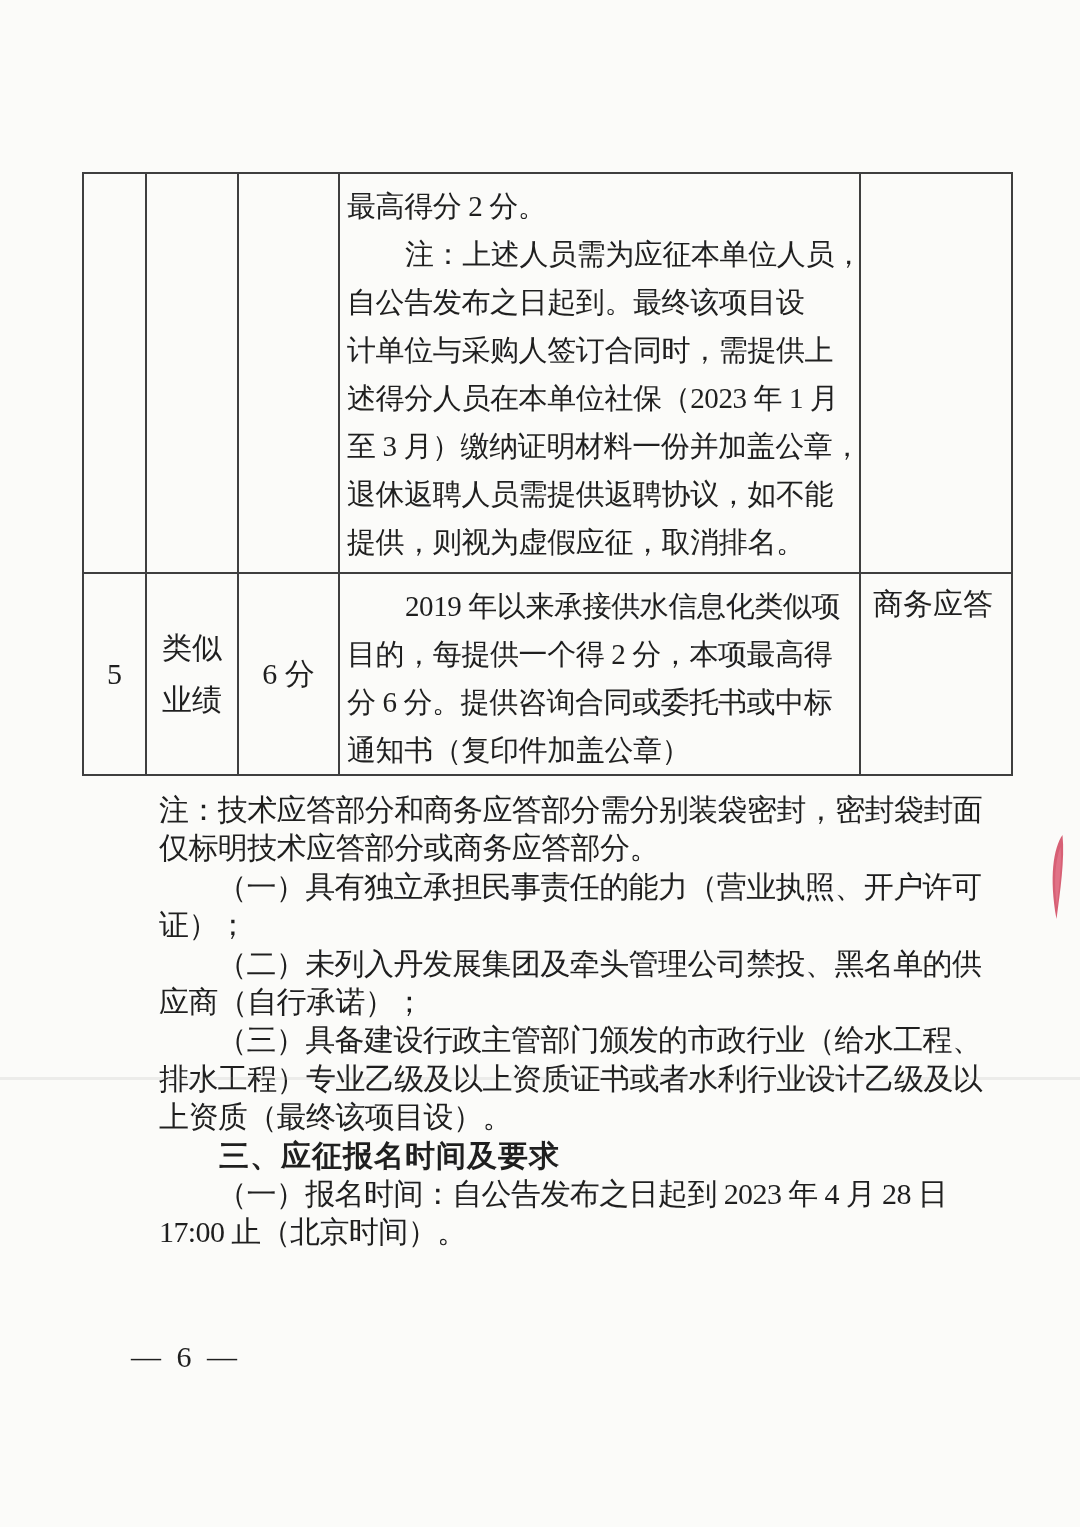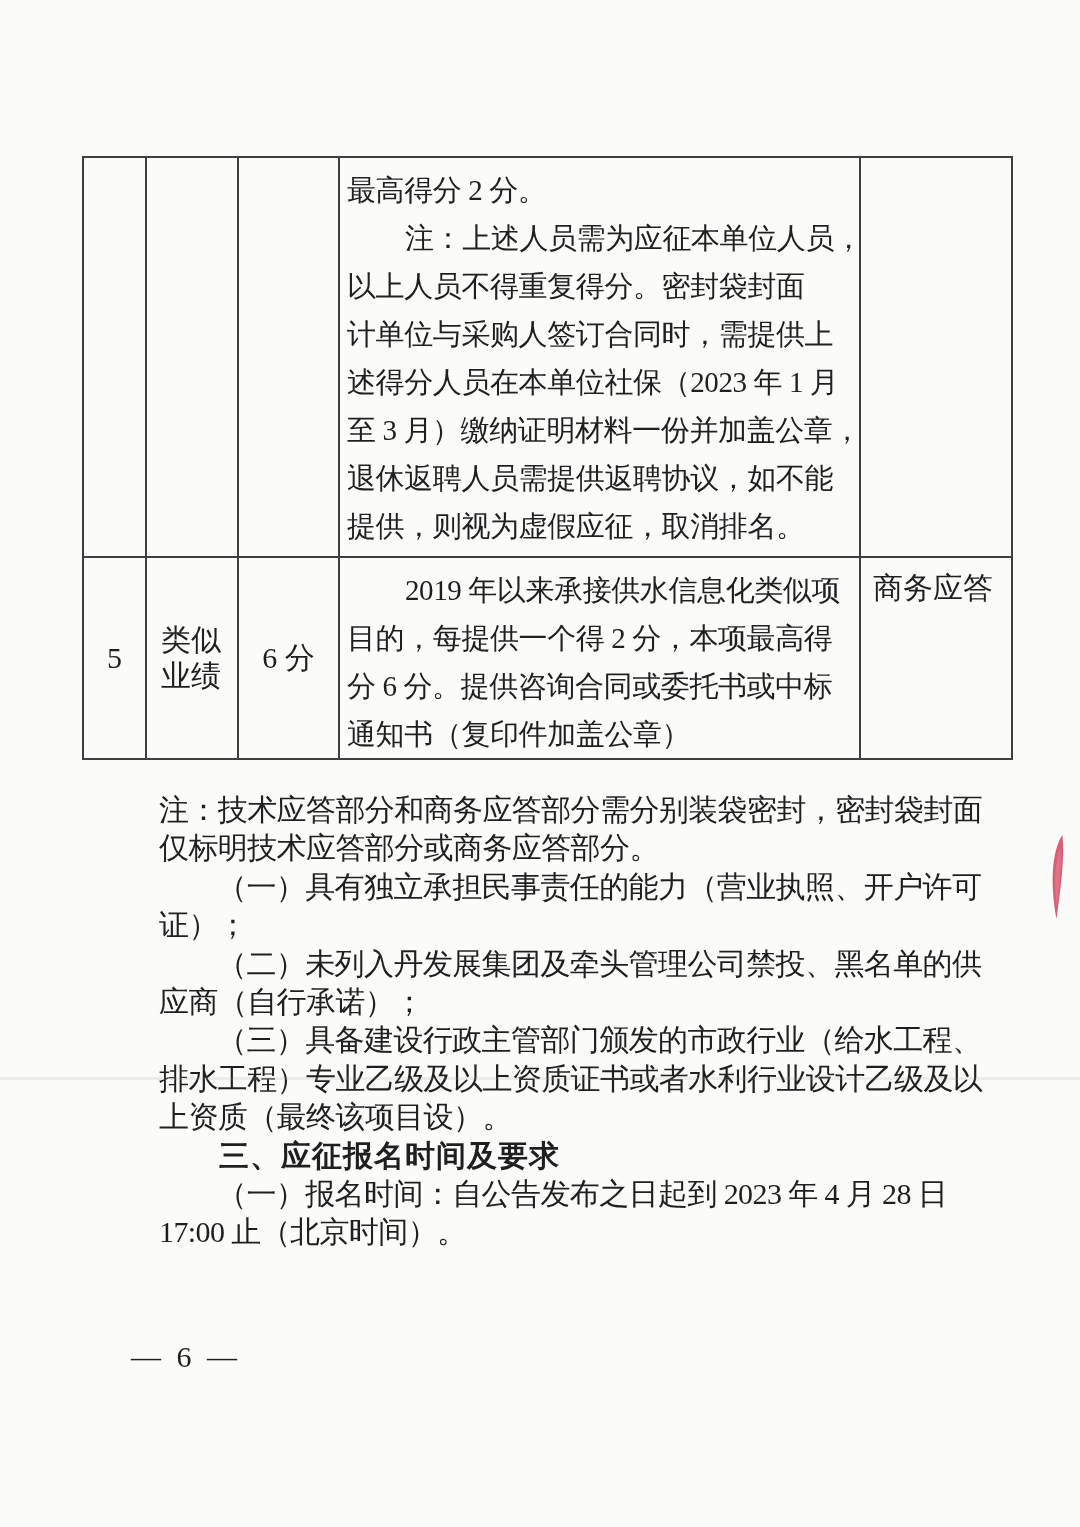--- a/index.html
+++ b/index.html
@@ -8,35 +8,35 @@
     position:relative;
     width:1080px; height:1527px;
     margin:0 auto;
     background:#fbfbf9;
     color:#1f1f1f;
     font-family:"Liberation Serif","DejaVu Serif",serif;
     overflow:hidden;
   }
   
   .eval-table {
-    position:absolute; left:82px; top:156px;
+    position:absolute; left:82px; top:172px;
     width:929px;
     border-collapse:collapse;
     table-layout:fixed;
     font-family:Liberation Serif, serif;
   }
   .eval-table td {
     border:2px solid #3f3f3f;
     vertical-align:middle;
     font-size:30px;
   }
   .row-cont  { height:400px; }
   .row-item  { height:201px; }
   td.cell-no    { text-align:center; }
-  td.cell-crit  { line-height:36px; padding:8px 14px; }
+  td.cell-crit  { text-align:center; line-height:52px; padding:8px 14px; }
   td.cell-score { text-align:center; white-space:nowrap; }
   td.cell-desc  {
     vertical-align:top;
     padding:8px 8px 0 7px;
     font-size:29px;
     line-height:48px;
   }
   td.cell-cat   {
     vertical-align:top;
     padding:10px 0 0 12px;
@@ -91,21 +91,21 @@
         <col style="width:152px">
     </colgroup>
     <tbody>
         <tr class="row-cont">
       <td class="cell-no"></td>
       <td class="cell-crit"></td>
       <td class="cell-score"></td>
       <td class="cell-desc">
         <div class="tline">最高得分 2 分。</div>
         <div class="tline ind">注：上述人员需为应征本单位人员，</div>
-        <div class="tline">以上人员不得重复得分。密封袋封面</div>
+        <div class="tline">自公告发布之日起到。最终该项目设</div>
         <div class="tline">计单位与采购人签订合同时，需提供上</div>
         <div class="tline">述得分人员在本单位社保（2023 年 1 月</div>
         <div class="tline">至 3 月）缴纳证明材料一份并加盖公章，</div>
         <div class="tline">退休返聘人员需提供返聘协议，如不能</div>
         <div class="tline">提供，则视为虚假应征，取消排名。</div>
       </td>
       <td class="cell-cat"></td>
     </tr>
     <tr class="row-item">
       <td class="cell-no">5</td>

